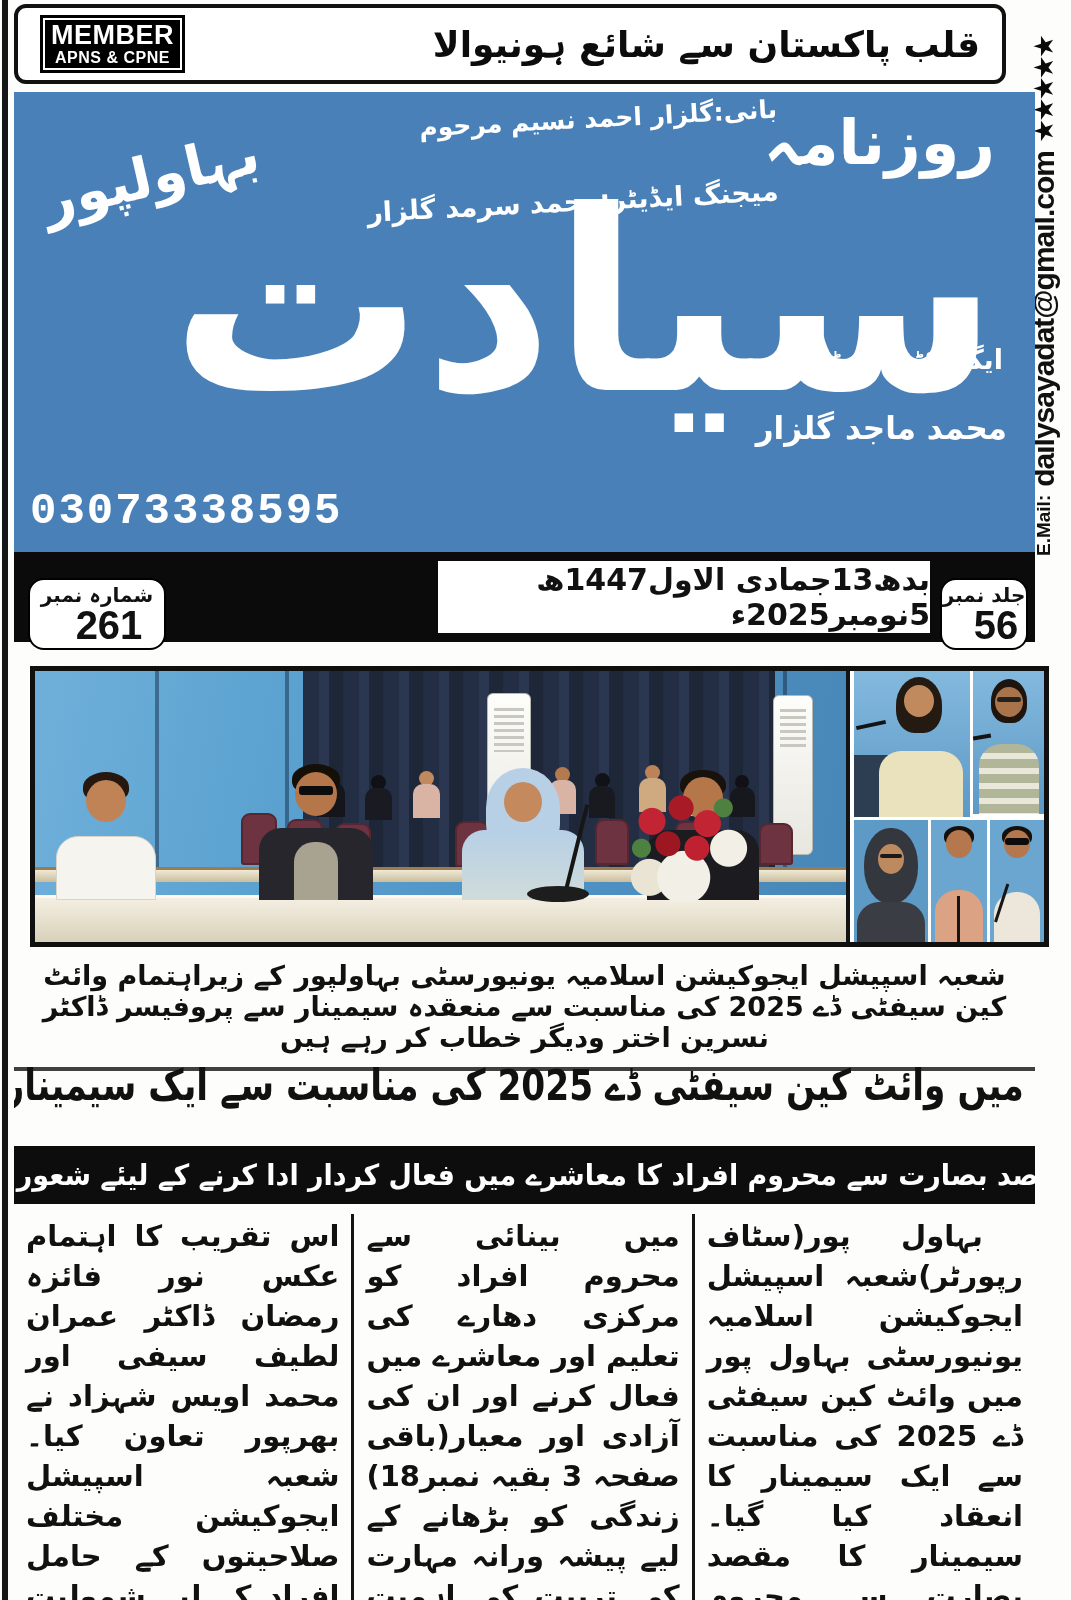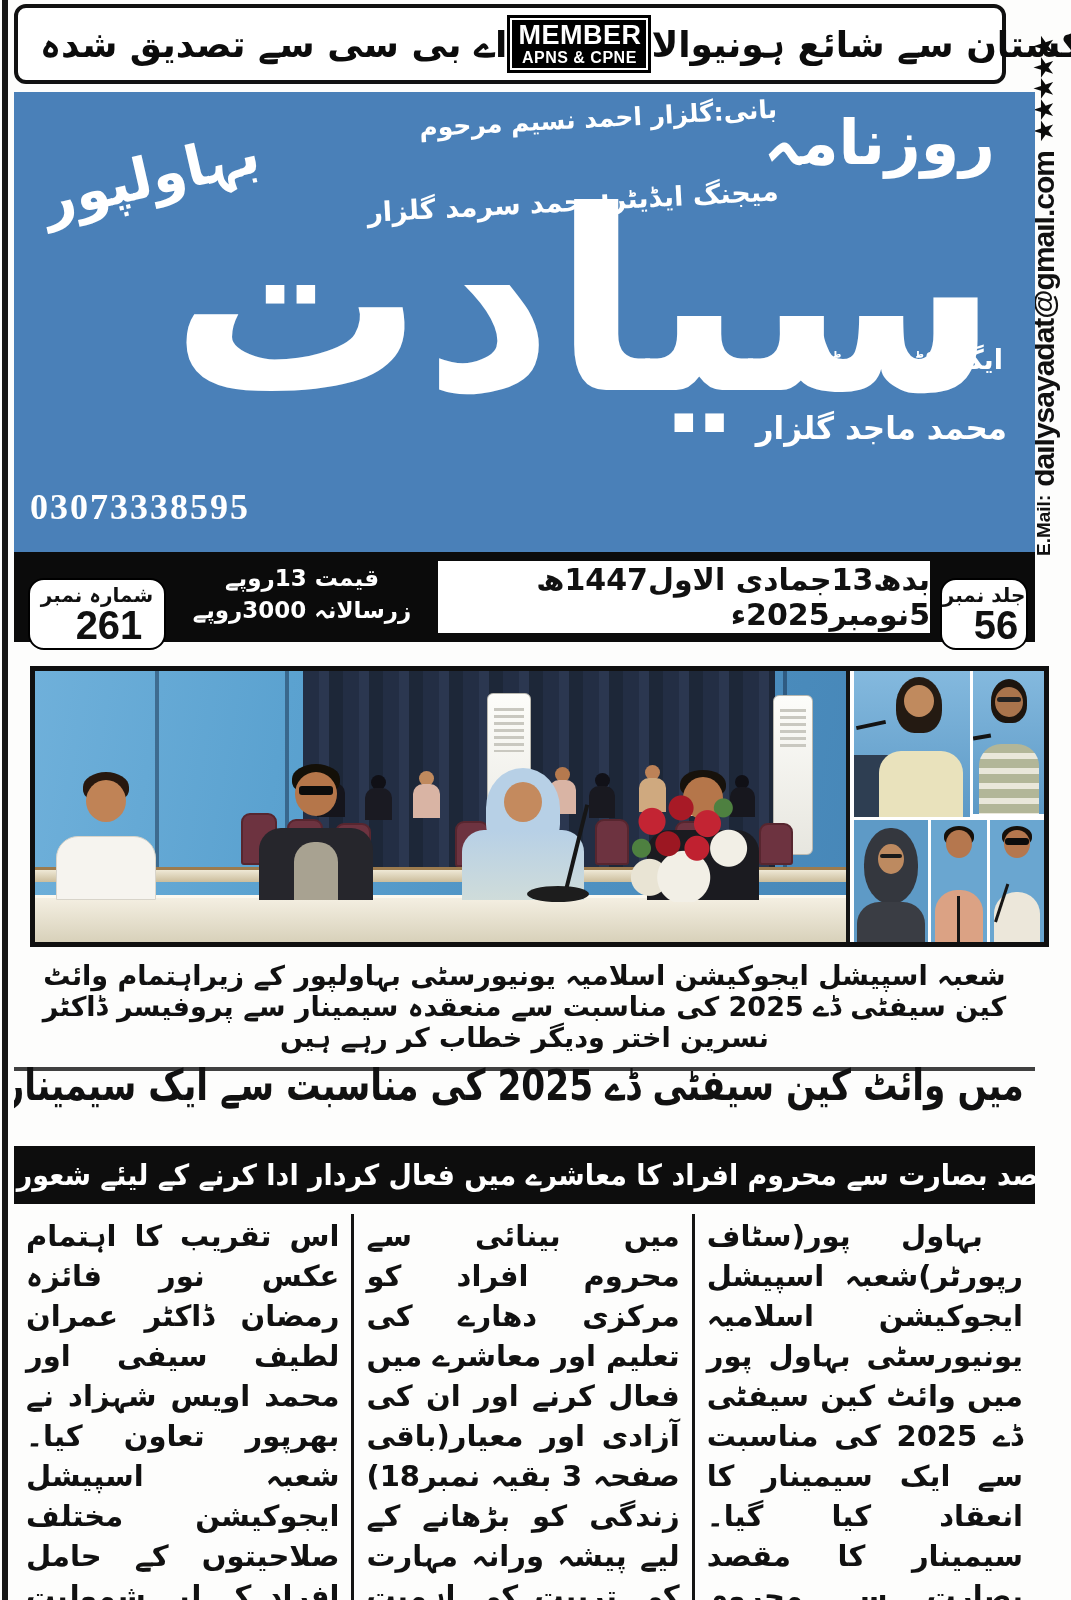--- a/index.html
+++ b/index.html
@@ -44,21 +44,21 @@
   .mh-founder{right:258px;top:12px;font-size:25px;transform:rotate(-3deg);}
   .mh-managing{right:256px;top:94px;font-size:27px;transform:rotate(-3deg);}
   .mh-daily{right:40px;top:14px;font-size:62px;}
   .mh-title{
     left:120px;right:0;top:47%;transform:translateY(-52%);
     text-align:center;font-size:252px;line-height:1;color:#fff;font-weight:bold;position:absolute;
   }
   .mh-exec-label{right:32px;top:252px;font-size:27px;}
   .mh-exec-name{right:28px;top:318px;font-size:31px;}
   .mh-chief{left:240px;top:388px;font-size:38px;}
-  .mh-phone{left:16px;top:394px;font-size:36px;font-family:Liberation Serif, serif;letter-spacing:2px;}
+  .mh-phone{left:16px;top:394px;font-size:44px;font-family:Liberation Mono, monospace;letter-spacing:2px;}
 
   
   .date-strip{position:absolute;left:14px;top:552px;width:1021px;height:90px;background:#0b0b0b;}
   .pill{position:absolute;background:#fff;border:2px solid #000;border-radius:16px;text-align:center;box-sizing:border-box;margin-top:17px;}
   .pill .lab{font-size:20px;font-weight:bold;margin-top:3px;}
   .pill .num{font-size:40px;font-weight:bold;line-height:.9;font-family:"Liberation Sans",sans-serif;padding-left:24px;}
   .issue-box{left:14px;top:9px;width:138px;height:72px;}
   .volume-box{right:7px;top:9px;width:88px;height:72px;}
   .price-block{position:absolute;left:168px;top:10px;width:240px;color:#fff;text-align:center;font-weight:bold;}
   .price-block div{font-size:23px;line-height:32px;}
@@ -116,21 +116,20 @@
     line-height:40px;text-align:justify;}
   .col + .col{border-right:3px solid #141414;}
   .col-first{text-indent:40px;}
 </style>
 </head>
 <body>
 
 <div class="left-rule"></div>
 
 <div class="top-strip">
-  <div class="side-text urdu">اے بی سی سے تصدیق شدہ</div>
   <div class="member-box">
     <div class="m1">MEMBER</div>
     <div class="m2">APNS &amp; CPNE</div>
   </div>
   <div class="side-text urdu">قلب پاکستان سے شائع ہونیوالا</div>
 </div>
 
 <div class="email-strip">
   <span class="email-label">E.Mail:</span>
   <span class="email-text">dailysayadat@gmail.com</span>
@@ -145,24 +144,20 @@
   <div class="mh-title urdu">سیادت</div>
   <div class="white urdu mh-exec-label">ایگزیکٹو ایڈیٹر</div>
   <div class="white urdu mh-exec-name">محمد ماجد گلزار</div>
   <div class="white mh-phone">03073338595</div>
 </div>
 
 <div class="date-strip">
   <div class="pill issue-box">
     <div class="lab urdu">شمارہ نمبر</div>
     <div class="num">261</div>
-  </div>
-  <div class="price-block urdu">
-    <div>قیمت 13روپے</div>
-    <div>زرسالانہ 3000روپے</div>
   </div>
   <div class="date-box urdu">بدھ13جمادی الاول1447ھ 5نومبر2025ء</div>
   <div class="pill volume-box">
     <div class="lab urdu">جلد نمبر</div>
     <div class="num">56</div>
   </div>
 </div>
 
 <div class="photo">
 

